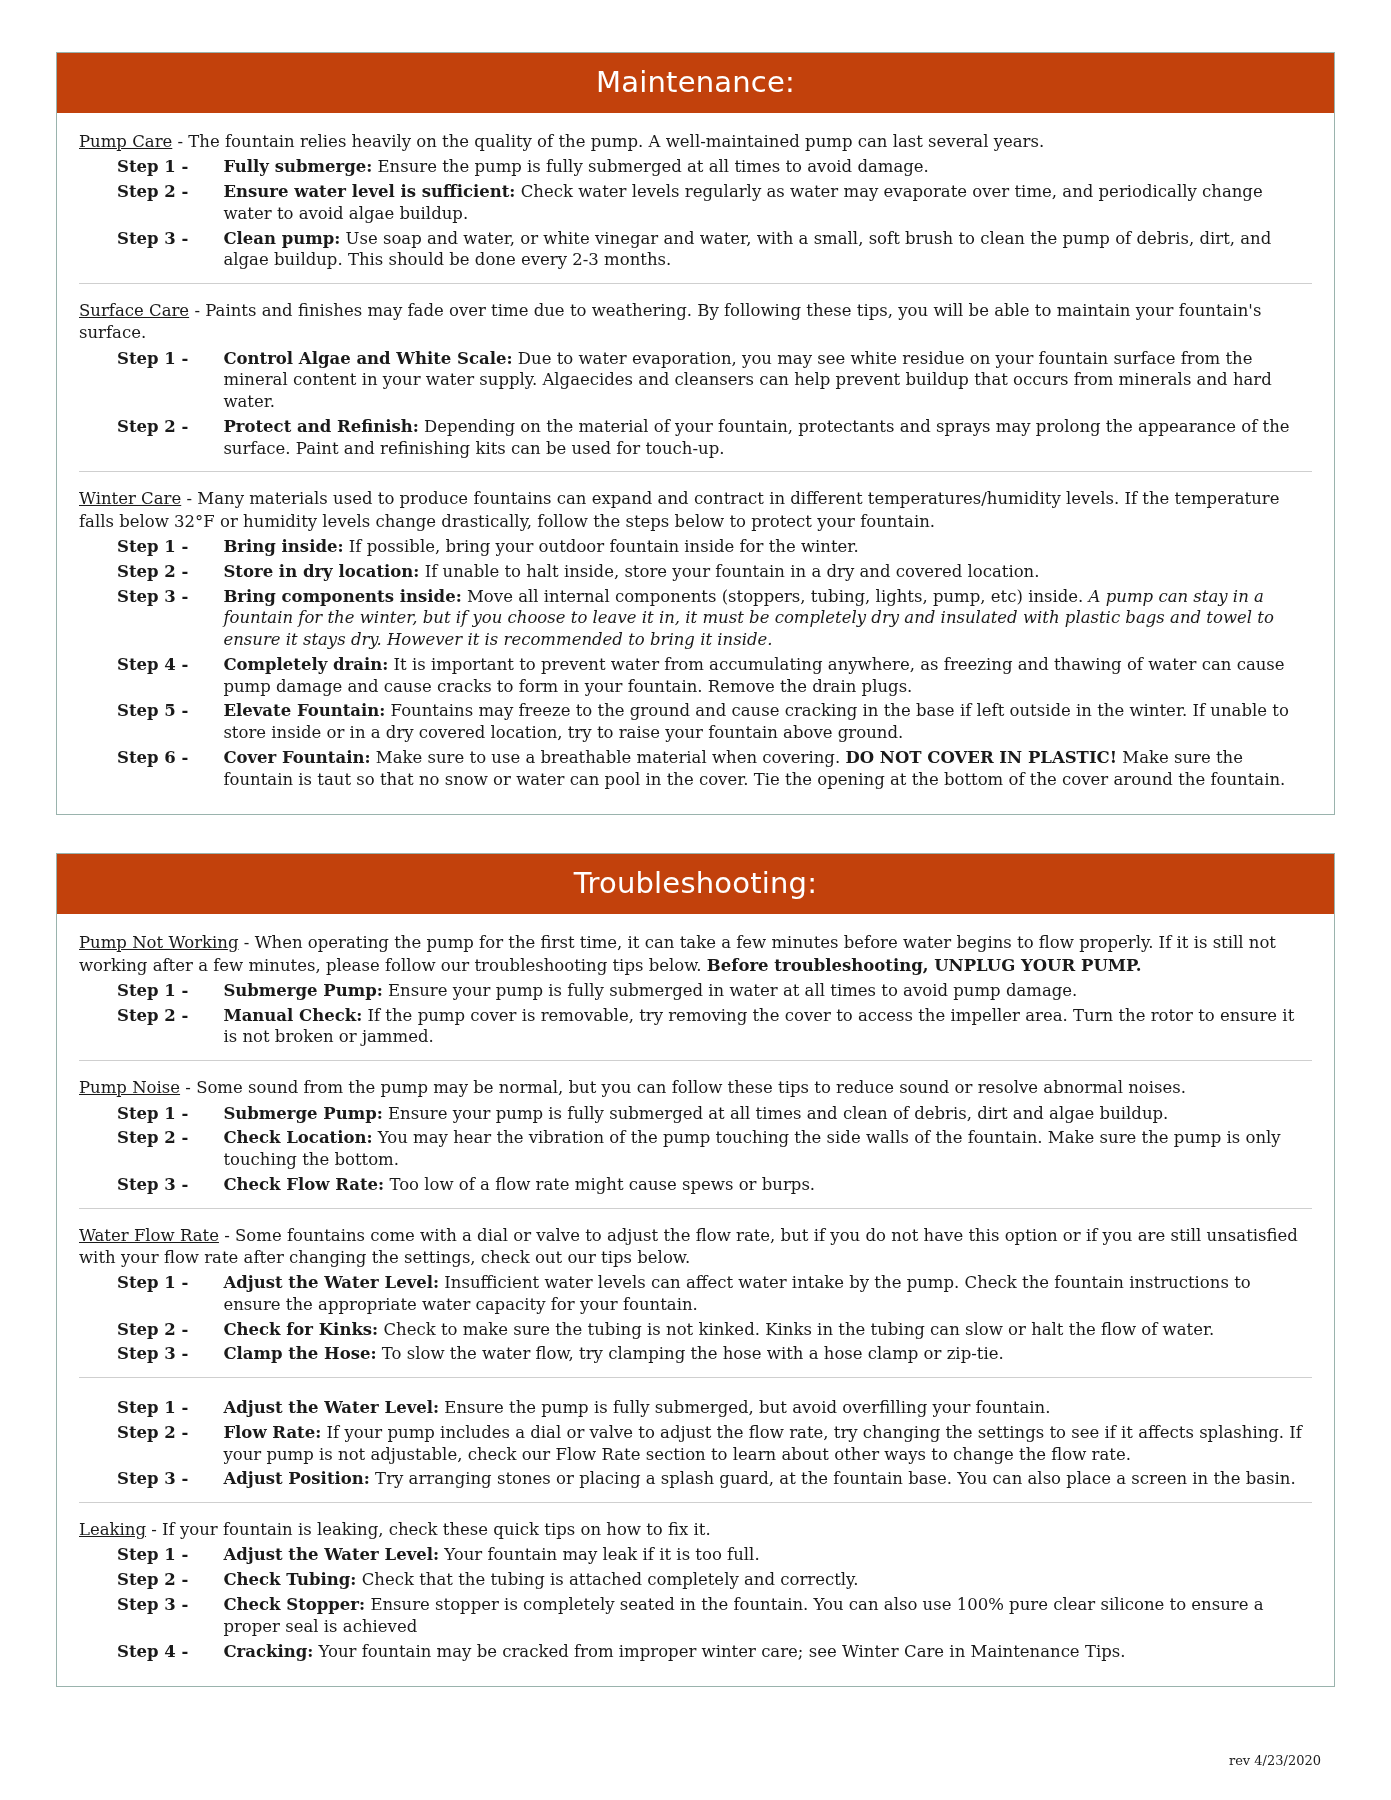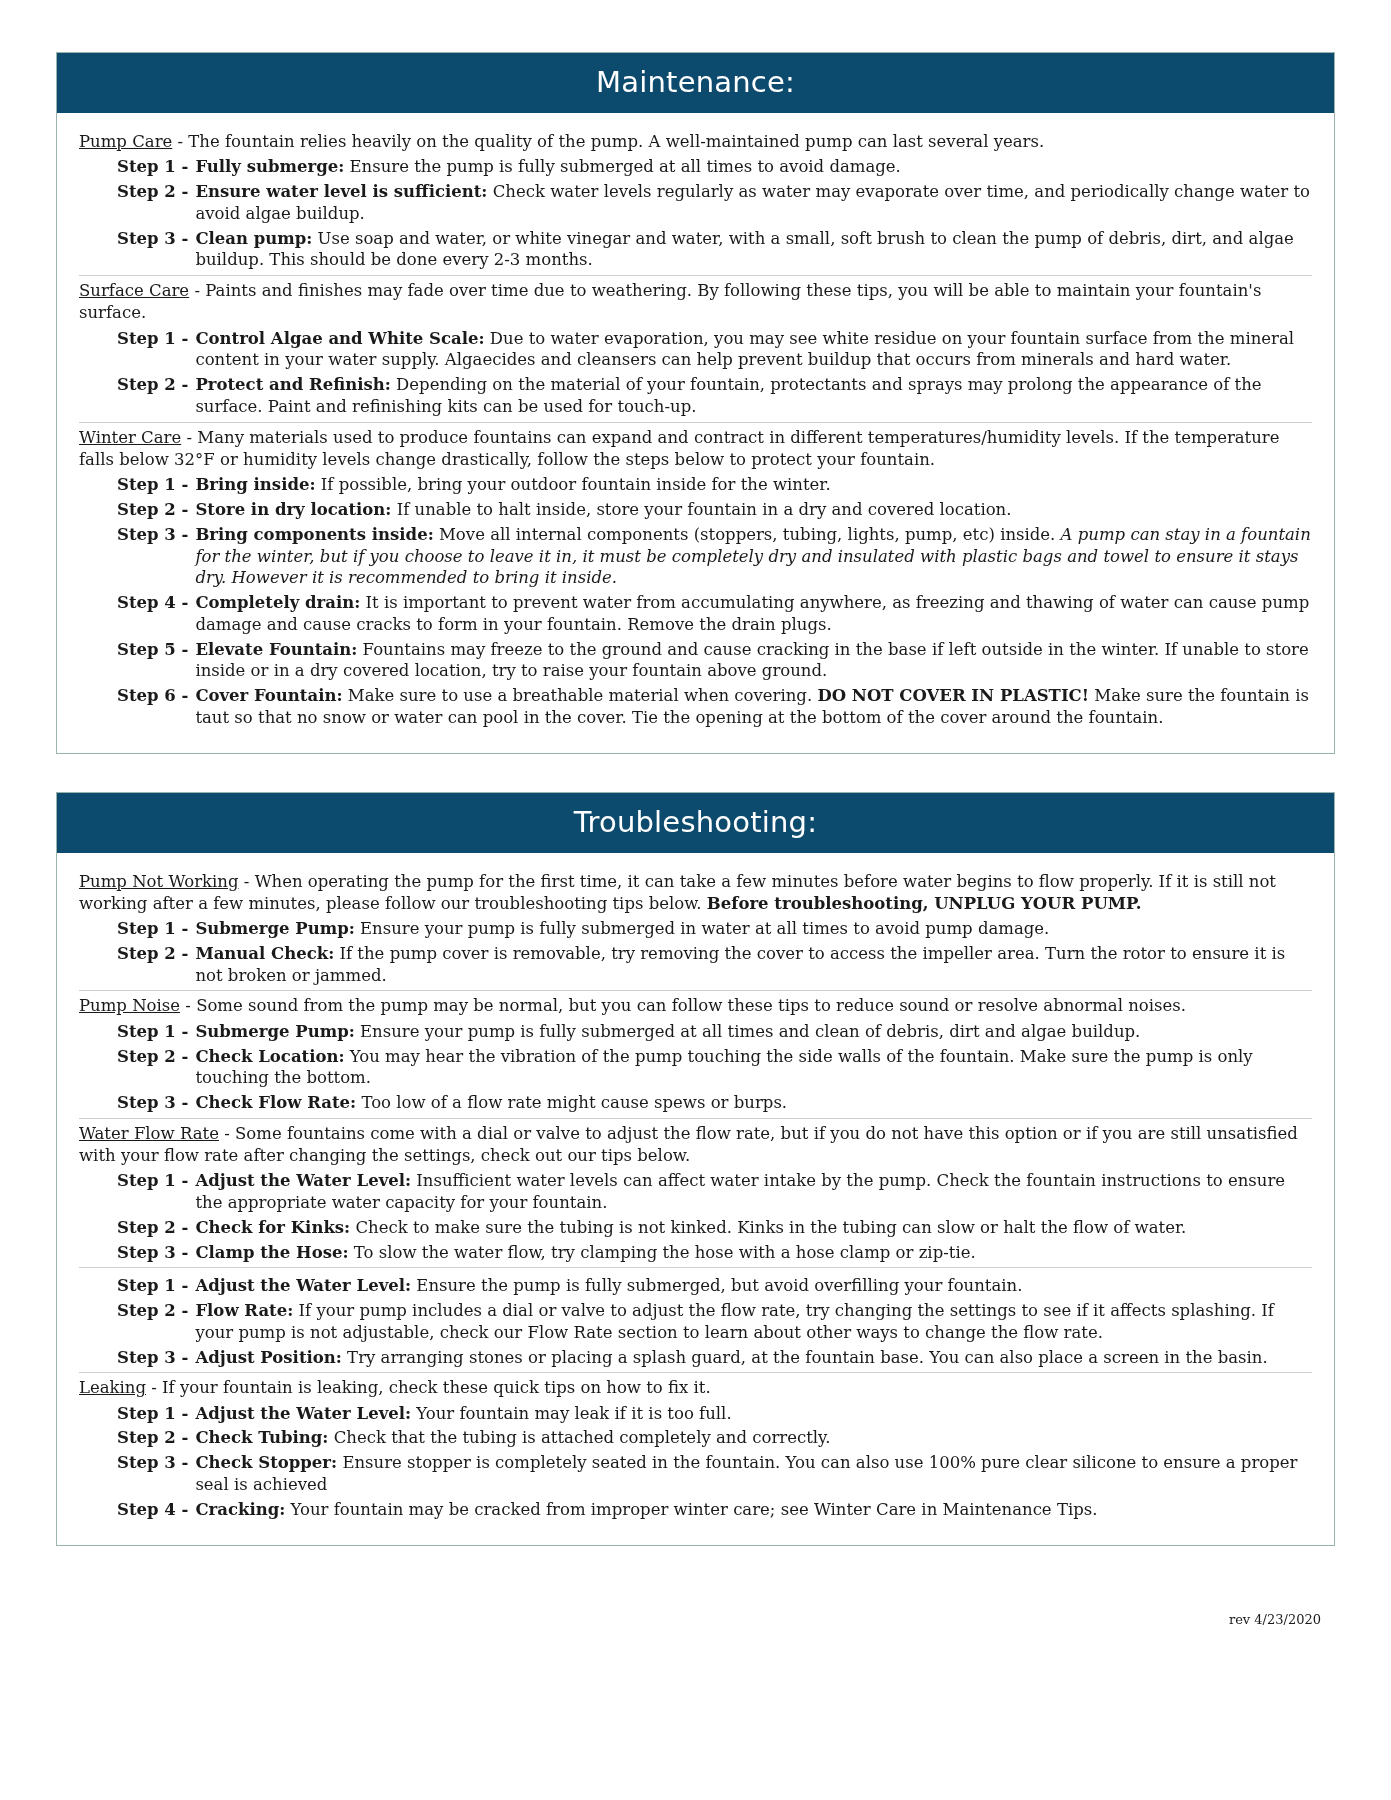--- a/index.html
+++ b/index.html
@@ -19,36 +19,37 @@
     min-height: 1800px;
     padding: 52px 56px 20px 56px;
     position: relative;
   }
   .section {
     border: 1px solid #9ab3ad;
     margin-bottom: 38px;
     background: #fff;
   }
   .section-header {
-    background: #0c4a6e;
+    background: #c2410c;
     color: #ffffff;
     text-align: center;
     font-size: 29px;
     font-family: "DejaVu Sans", sans-serif;
     font-weight: 400;
     padding: 12px 0 14px 0;
     letter-spacing: 0.2px;
   }
   .section-body {
     padding: 18px 22px 20px 22px;
   }
   .block { padding: 0 0 4px 0; }
   .block + .block {
     border-top: 1px solid #cfcfcf;
-    padding-top: 4px;
+    padding-top: 16px;
+    margin-top: 8px;
   }
   .intro {
     font-size: 16.5px;
     line-height: 1.35;
     margin: 0 0 3px 0;
   }
   .intro .topic {
     font-weight: normal;
     text-decoration: underline;
   }
@@ -56,20 +57,21 @@
     margin: 0;
     padding: 0;
     list-style: none;
   }
   .step {
     display: flex;
     font-size: 16.5px;
     line-height: 1.32;
     margin: 3px 0 0 0;
     padding-left: 38px;
+    gap: 28px;
   }
   .step-label {
     font-weight: bold;
     white-space: nowrap;
     flex: 0 0 auto;
     padding-right: 7px;
   }
   .step-text { flex: 1 1 auto; }
   .step-text b { font-weight: bold; }
   .step-text i { font-style: italic; }

